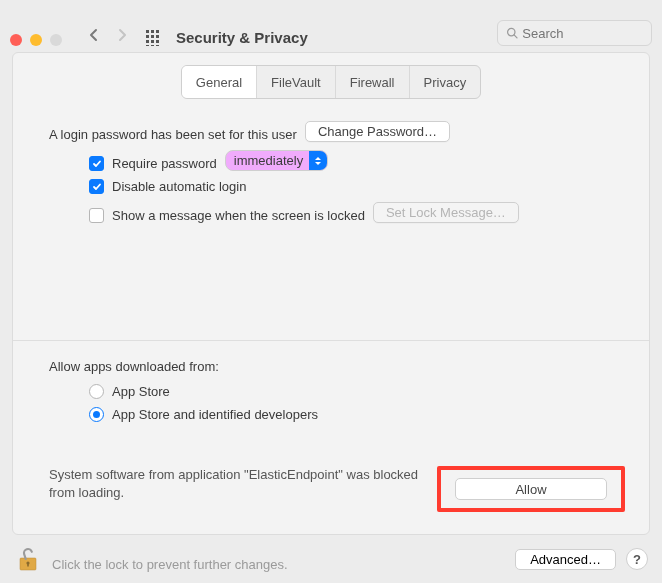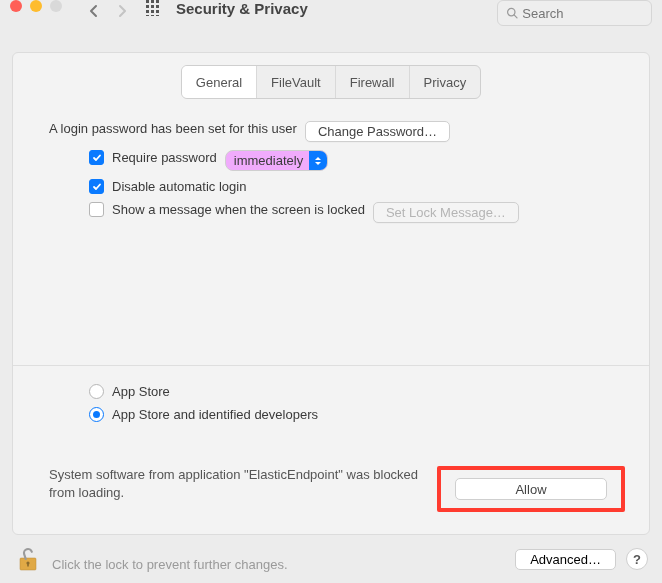--- a/index.html
+++ b/index.html
@@ -1,20 +1,20 @@
 <!DOCTYPE html>
 <html><head>
   <meta charset="utf-8">
   <style>
     * { box-sizing: border-box; margin: 0; padding: 0; }
     html, body { width: 662px; height: 583px; font-family: -apple-system, "Helvetica Neue", Arial, sans-serif; font-size: 13px; color: #3a3a3a; background: #f0f0f0; }
     .window { width: 662px; height: 583px; background: #ececec; display: flex; flex-direction: column; }
 
     
-    .titlebar { height: 46px; display: flex; align-items: flex-start; padding: 0 10px; }
+    .titlebar { height: 46px; display: flex; align-items: flex-end; padding: 0 10px; }
     .traffic-lights { display: flex; gap: 8px; margin-right: 18px; }
     .tl { width: 12px; height: 12px; border-radius: 50%; }
     .tl.red { background: #ff5f57; }
     .tl.yellow { background: #febc2e; }
     .tl.grey { background: #d9d9d9; }
     .nav-btn { width: 28px; height: 22px; display:flex; align-items:center; justify-content:center; color:#b7b7b7; }
     .nav-btn.active { color:#6a6a6a; }
     .apps-icon { width:28px; display:flex; align-items:center; justify-content:center; margin: 0 8px 0 4px;}
     .title { font-weight:600; font-size:15px; color:#444; }
     .spacer { flex: 1; }
@@ -23,21 +23,21 @@
 
     
     .panel { margin: 6px 12px 0 12px; border:1px solid #dcdcdc; border-radius:6px; background:#f3f3f3; flex:1; display:flex; flex-direction:column; padding-bottom:12px; position:relative;}
     .tabs-row { display:flex; justify-content:center; padding-top:12px; }
     .seg { display:flex; border:1px solid #cfcfcf; border-radius:6px; overflow:hidden; height:34px; background:#eee; }
     .seg .tab { padding: 0 14px; display:flex; align-items:center; font-size:13px; color:#555; border-right:1px solid #d9d9d9; cursor:default;}
     .seg .tab:last-child { border-right:none; }
     .seg .tab.selected { background:#fff; font-weight:500; }
 
     .section1 { padding: 22px 36px 10px 36px; }
-    .row { display:flex; align-items:flex-start; gap:8px; margin-bottom:8px; }
+    .row { display:flex; align-items:flex-end; gap:8px; margin-bottom:8px; }
     .indent { padding-left: 40px; }
     .btn { background:#fff; border:1px solid #cfcfcf; border-radius:5px; padding: 2px 12px; font-size:13px; color:#444; box-shadow: 0 1px 0 rgba(0,0,0,0.02);}
     .btn.disabled { color:#b5b5b5; background:#f4f4f4; }
     .checkbox { width:15px; height:15px; border-radius:3px; border:1px solid #b6b6b6; background:#fff; display:inline-flex; align-items:center; justify-content:center; flex-shrink:0;}
     .checkbox.checked { background:#0a7aff; border-color:#0a7aff; }
     .checkbox.checked svg { display:block; }
     .checkbox svg { display:none; }
     .popup { display:inline-flex; align-items:center; border:1px solid #cfcfcf; border-radius:8px; background:#f0abfc; height:21px; padding-left:8px; overflow:hidden;}
     .popup .caret { width:18px; height:100%; background:#0a7aff; display:flex; flex-direction:column; align-items:center; justify-content:center; margin-left:6px;}
     .popup .caret span { display:block; width:0;height:0; border-left:3px solid transparent; border-right:3px solid transparent;}
@@ -161,20 +161,21 @@
         </span>
         <span>Show a message when the screen is locked</span>
         <button class="btn disabled">Set Lock Message…</button>
       </div>
     </div>
 
     <div style="flex:1"></div>
     <div class="divider"></div>
 
     <div class="section2">
+      <div style="margin-bottom:10px;">Allow apps downloaded from:</div>
       <div class="radio-row indent">
         <span class="radio"></span>
         <span>App Store</span>
       </div>
       <div class="radio-row indent">
         <span class="radio checked"></span>
         <span>App Store and identified developers</span>
       </div>
     </div>
 

